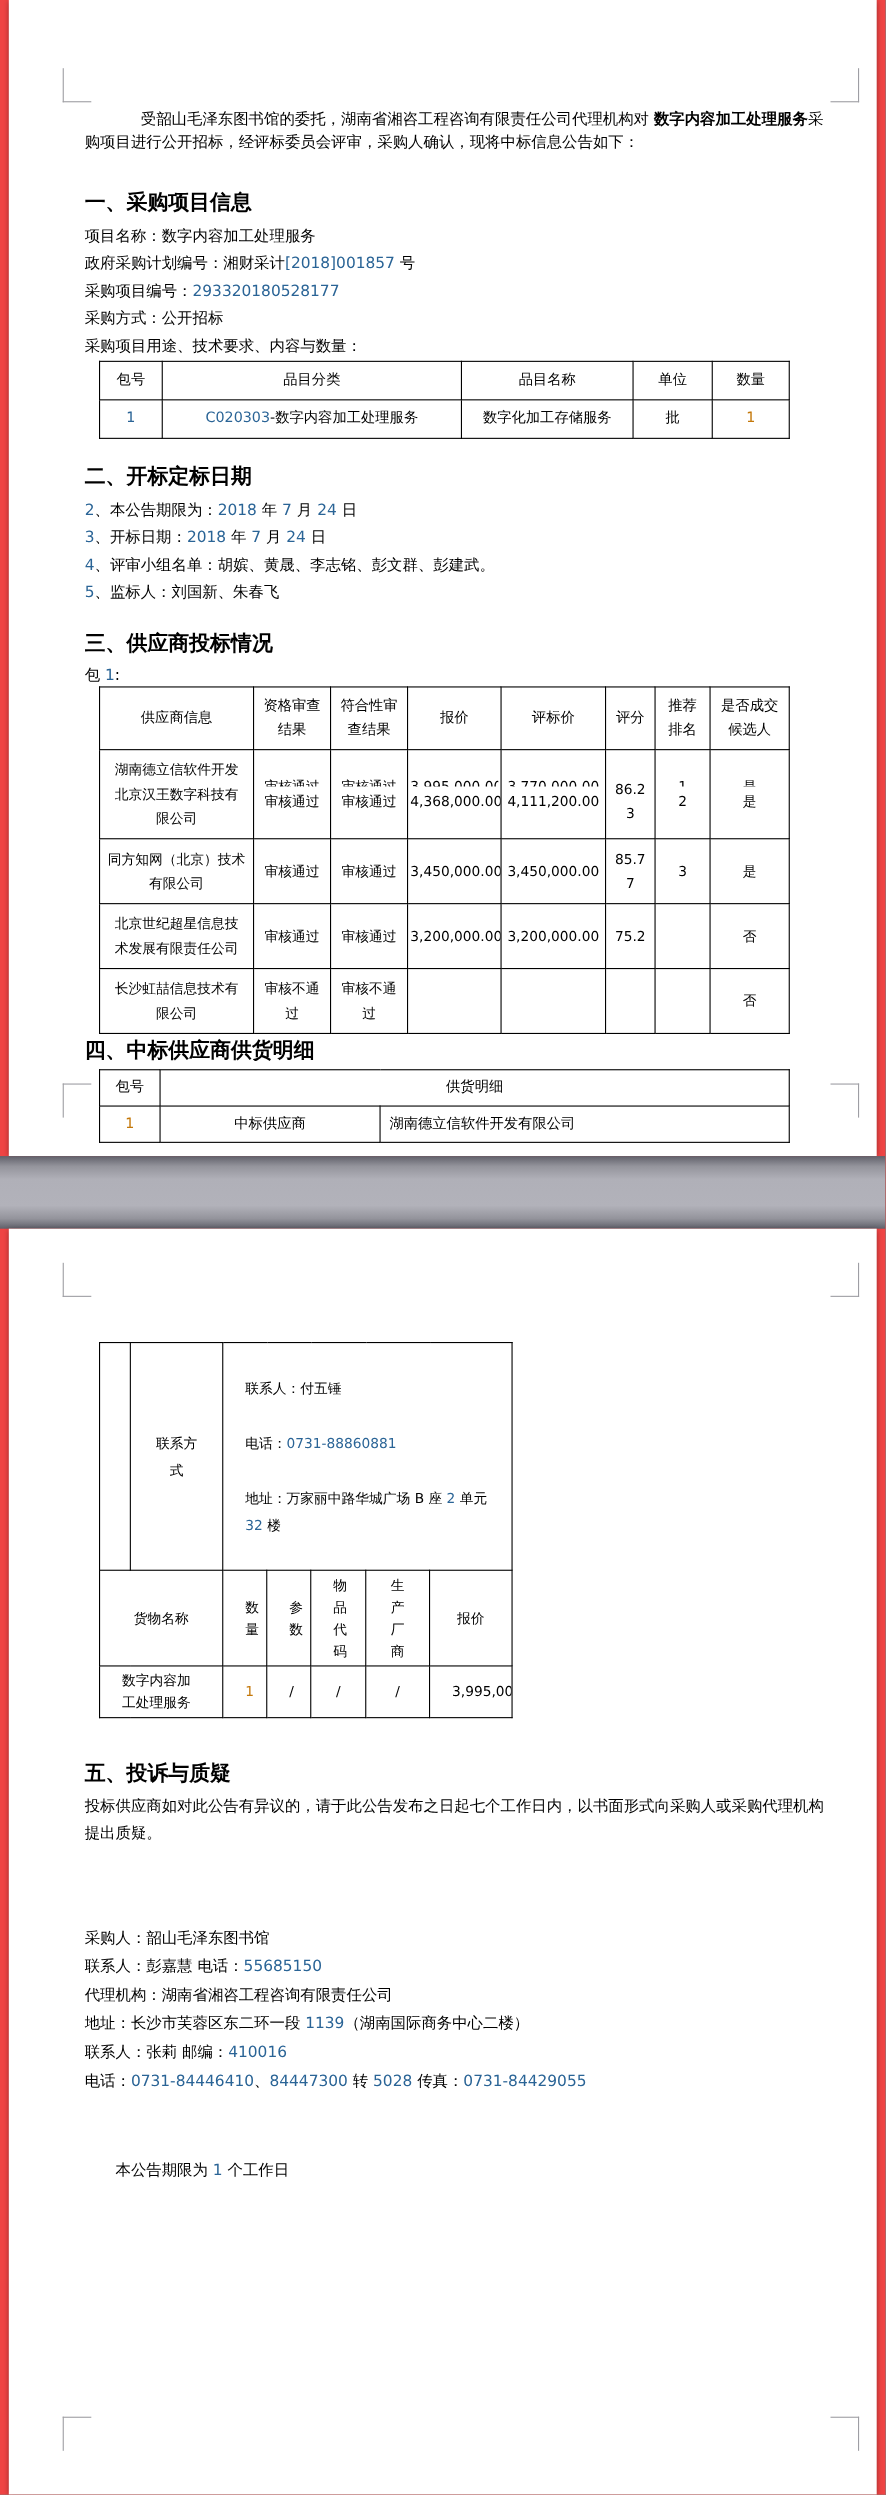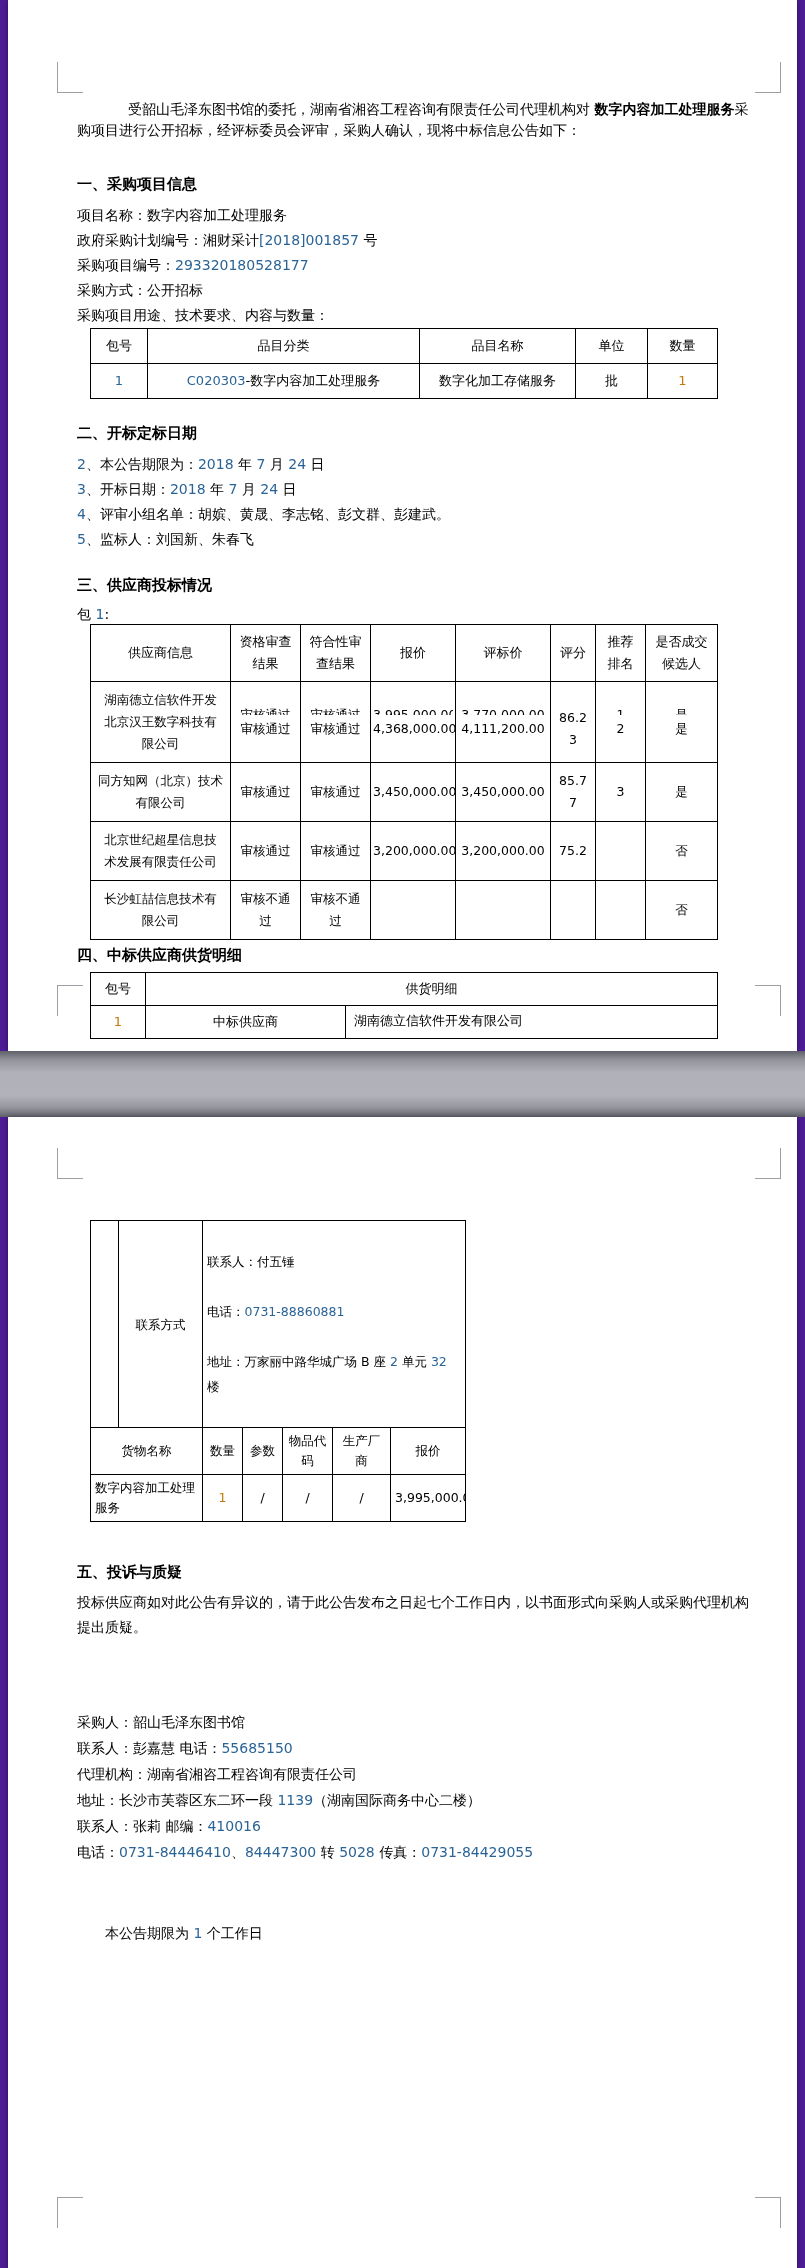--- a/index.html
+++ b/index.html
@@ -1,58 +1,58 @@
 <!DOCTYPE html>
 <html><head>
 <meta charset="utf-8">
 <style>
   html,body{margin:0;padding:0;background:#7f7f7f;}
-  .canvas{position:relative;width:805px;height:2268px;overflow:hidden;background:#4c1d95;
+  .canvas{position:relative;width:805px;height:2268px;overflow:hidden;background:#ef4444;
           font-family:"DejaVu Sans","Liberation Sans",sans-serif;color:#000;}
   .page{position:absolute;left:8px;width:789px;background:#fff;box-shadow:0 1px 5px rgba(0,0,0,.45);}
   #p1{top:0;height:1051px;}
   #p2{top:1117px;height:1151px;}
   .gapband{position:absolute;top:1051px;left:0;width:805px;height:66px;
      background:linear-gradient(180deg,#60606a 0%,#94949c 14%,#b0b0b8 32%,#b2b2ba 68%,#94949c 86%,#60606a 100%);}
   
   .mk{position:absolute;width:25px;height:30px;border:0 solid #9e9ea4;}
   .mk.tl{border-left-width:1px;border-bottom-width:1px;}
   .mk.tr{border-right-width:1px;border-bottom-width:1px;}
   .mk.bl{border-left-width:1px;border-top-width:1px;}
   .mk.br{border-right-width:1px;border-top-width:1px;}
 
   .content{position:relative;padding:99px 41px 0 69px;font-size:14px;line-height:25px;}
   .content2{position:relative;padding:103px 41px 0 69px;font-size:14px;line-height:25px;}
 
   p{margin:0;}
   .intro{line-height:21px;text-indent:51px;margin-bottom:35px;}
-  .sec{font-size:15px;font-weight:bold;line-height:16px;margin:0;}
+  .sec{font-size:19px;font-weight:bold;line-height:16px;margin:0;}
   .h1{margin-bottom:11px;}
   .h2{margin-top:26px;margin-bottom:11px;}
   .h3{margin-top:25px;margin-bottom:0;}
   .h4{margin-top:7px;margin-bottom:0;}
   .h5{margin-top:42px;margin-bottom:10px;}
   .bl{line-height:25px;}
   .pkg{margin:12px 0 4px;line-height:18px;}
 
   table.t{border-collapse:collapse;table-layout:fixed;margin-left:13px;text-align:center;}
   table.t td,table.t th{border:1px solid #000;font-weight:normal;white-space:pre-line;
      overflow:hidden;vertical-align:middle;}
   .t1{width:627px;font-size:13px;}
   .t1 th,.t1 td{padding:7px 2px;line-height:20px;}
   .t2{width:627px;margin-top:-3px;}
   .t2 th{font-size:13px;padding:6px 2px;line-height:22px;}
   .t2 td{font-size:12.5px;padding:7px 2px;line-height:22px;}
   .clip{height:11px;overflow:hidden;margin-bottom:3px;}
   .clip span{display:block;white-space:pre-line;line-height:22px;}
   .t3{width:627px;margin-top:9px;font-size:13px;}
   .t3 th,.t3 td{padding:6px 2px;line-height:20px;}
-  .t3 .lft{text-align:left;padding-left:8px;font-family:Liberation Mono, monospace;}
+  .t3 .lft{text-align:left;padding-left:8px;}
   .t4{width:375px;margin-left:43px;font-size:12.5px;}
-  .t4 td{padding:3px 4px;line-height:25px;}
+  .t4 td{padding:3px 20px;line-height:25px;}
   .t4 .lft{text-align:left;}
   .t4 .rgt{text-align:right;padding-right:5px;}
   .t4 .hdr{line-height:20px;}
 
   .para5{line-height:25px;margin-top:2px;}
   .contacts{margin-top:69px;}
   .contacts p{line-height:26px;}
   .validity{margin-top:56px;padding-left:28px;line-height:25px;}
 
   .r-n{color:#2a6496;}

